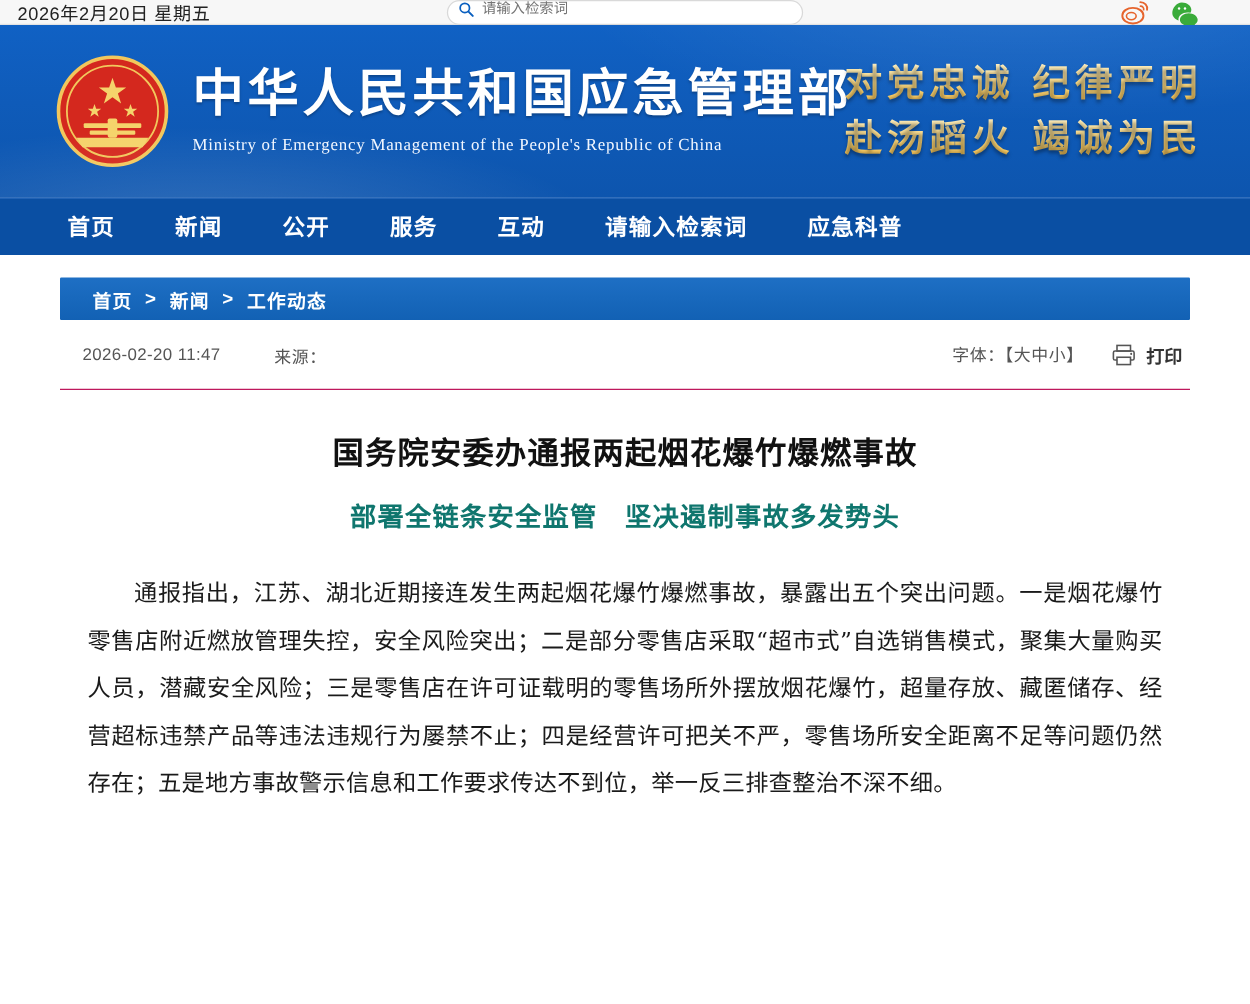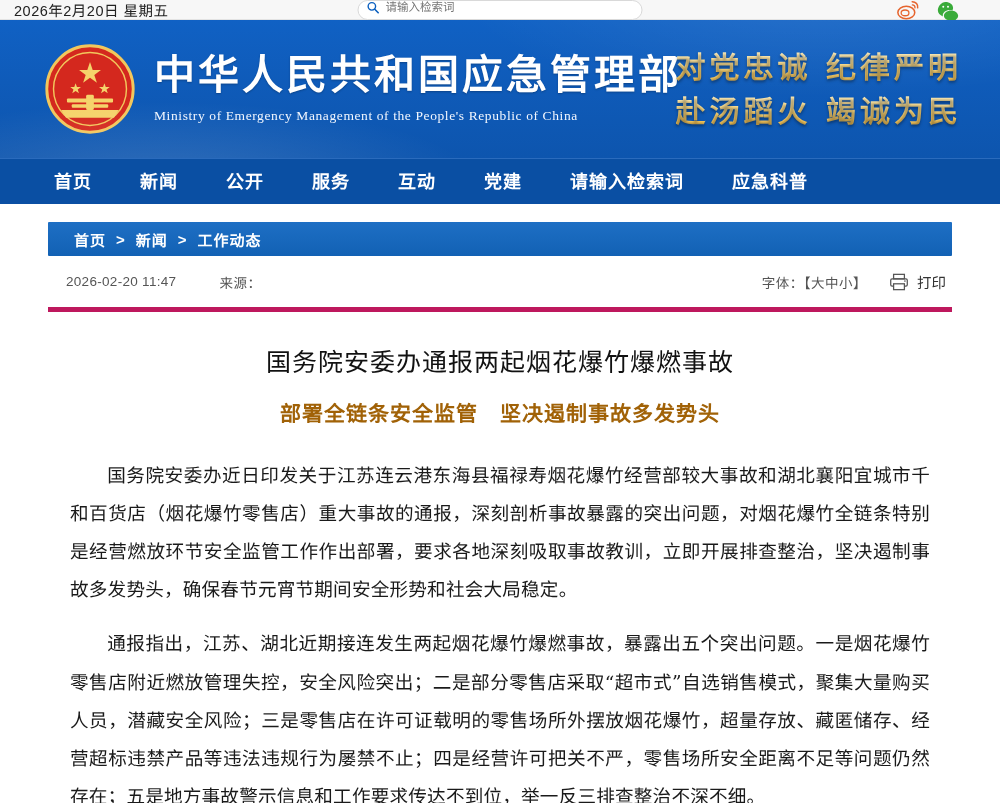--- a/index.html
+++ b/index.html
@@ -175,57 +175,57 @@
     letter-spacing: 1px;
     border-radius: 1px;
   }
   .breadcrumb .sep { margin: 0 10px; font-weight: bold; }
   .crumb { cursor: pointer; }
 
   .meta {
     height: 56px;
     display: flex;
     align-items: center;
-    border-bottom: 5px solid #be185d;
+    border-bottom: 1px solid #be185d;
     padding: 0 6px 0 18px;
     font-size: 13.5px;
     color: #555;
   }
   .meta-date { letter-spacing: 0.3px; }
   .meta-source { margin-left: 43px; letter-spacing: 0.5px; }
   .meta-right {
     margin-left: auto;
     display: flex;
-    align-items: center;
+    align-items: flex-start;
     gap: 22px;
   }
   .font-size-ctrl { letter-spacing: 0.5px; }
   .font-size-ctrl .opt { cursor: pointer; }
-  .print-box { display: flex; align-items: center; gap: 8px; cursor: pointer; }
+  .print-box { display: flex; align-items: center; gap: 8px; cursor: pointer; font-weight: bold; }
   .printer-icon { width: 20px; height: 18px; display: block; }
   .print-label { font-size: 14.5px; color: #333; }
 
   .article { padding: 0 22px; }
   .title-block {
     text-align: center;
     padding: 32px 0 6px;
   }
   .art-title {
     font-family: "DejaVu Serif", "Liberation Serif", serif;
     font-size: 25px;
-    font-weight: normal;
+    font-weight: bold;
     color: #111;
     letter-spacing: 1px;
     line-height: 1.5;
   }
   .art-subtitle {
     font-family: "DejaVu Serif", "Liberation Serif", serif;
     font-size: 21px;
     font-weight: bold;
-    color: #a16207;
+    color: #0f766e;
     letter-spacing: 1px;
     margin-top: 16px;
     line-height: 1.5;
   }
   .body-text {
     margin-top: 22px;
     font-family: "DejaVu Serif", "Liberation Serif", serif;
     font-size: 18.6px;
     line-height: 2.05;
     color: #1a1a1a;
@@ -300,21 +300,20 @@
     </div>
   </div>
 </div>
 
 <div class="nav">
   <div class="nav-item">首页</div>
   <div class="nav-item">新闻</div>
   <div class="nav-item">公开</div>
   <div class="nav-item">服务</div>
   <div class="nav-item">互动</div>
-  <div class="nav-item">党建</div>
   <div class="nav-item">请输入检索词</div>
   <div class="nav-item">应急科普</div>
 </div>
 
 <div class="page">
   <div class="content-wrap">
 
     <div class="breadcrumb">
       <span class="crumb">首页</span>
       <span class="sep">&gt;</span>
@@ -346,19 +345,18 @@
       </div>
     </div>
 
     <div class="article">
       <div class="title-block">
         <div class="art-title">国务院安委办通报两起烟花爆竹爆燃事故</div>
         <div class="art-subtitle">部署全链条安全监管　坚决遏制事故多发势头</div>
       </div>
 
       <div class="body-text">
-        <p>国务院安委办近日印发关于江苏连云港东海县福禄寿烟花爆竹经营部较大事故和湖北襄阳宜城市千和百货店（烟花爆竹零售店）重大事故的通报，深刻剖析事故暴露的突出问题，对烟花爆竹全链条特别是经营燃放环节安全监管工作作出部署，要求各地深刻吸取事故教训，立即开展排查整治，坚决遏制事故多发势头，确保春节元宵节期间安全形势和社会大局稳定。</p>
         <p>通报指出，江苏、湖北近期接连发生两起烟花爆竹爆燃事故，暴露出五个突出问题。一是烟花爆竹零售店附近燃放管理失控，安全风险突出；二是部分零售店采取“超市式”自选销售模式，聚集大量购买人员，潜藏安全风险；三是零售店在许可证载明的零售场所外摆放烟花爆竹，超量存放、藏匿储存、经营超标违禁产品等违法违规行为屡禁不止；四是经营许可把关不严，零售场所安全距离不足等问题仍然存在；五是地方事故警示信息和工作要求传达不到位，举一反三排查整治不深不细。</p>
       </div>
     </div>
 
   </div>
 </div>
 
 </body></html>

